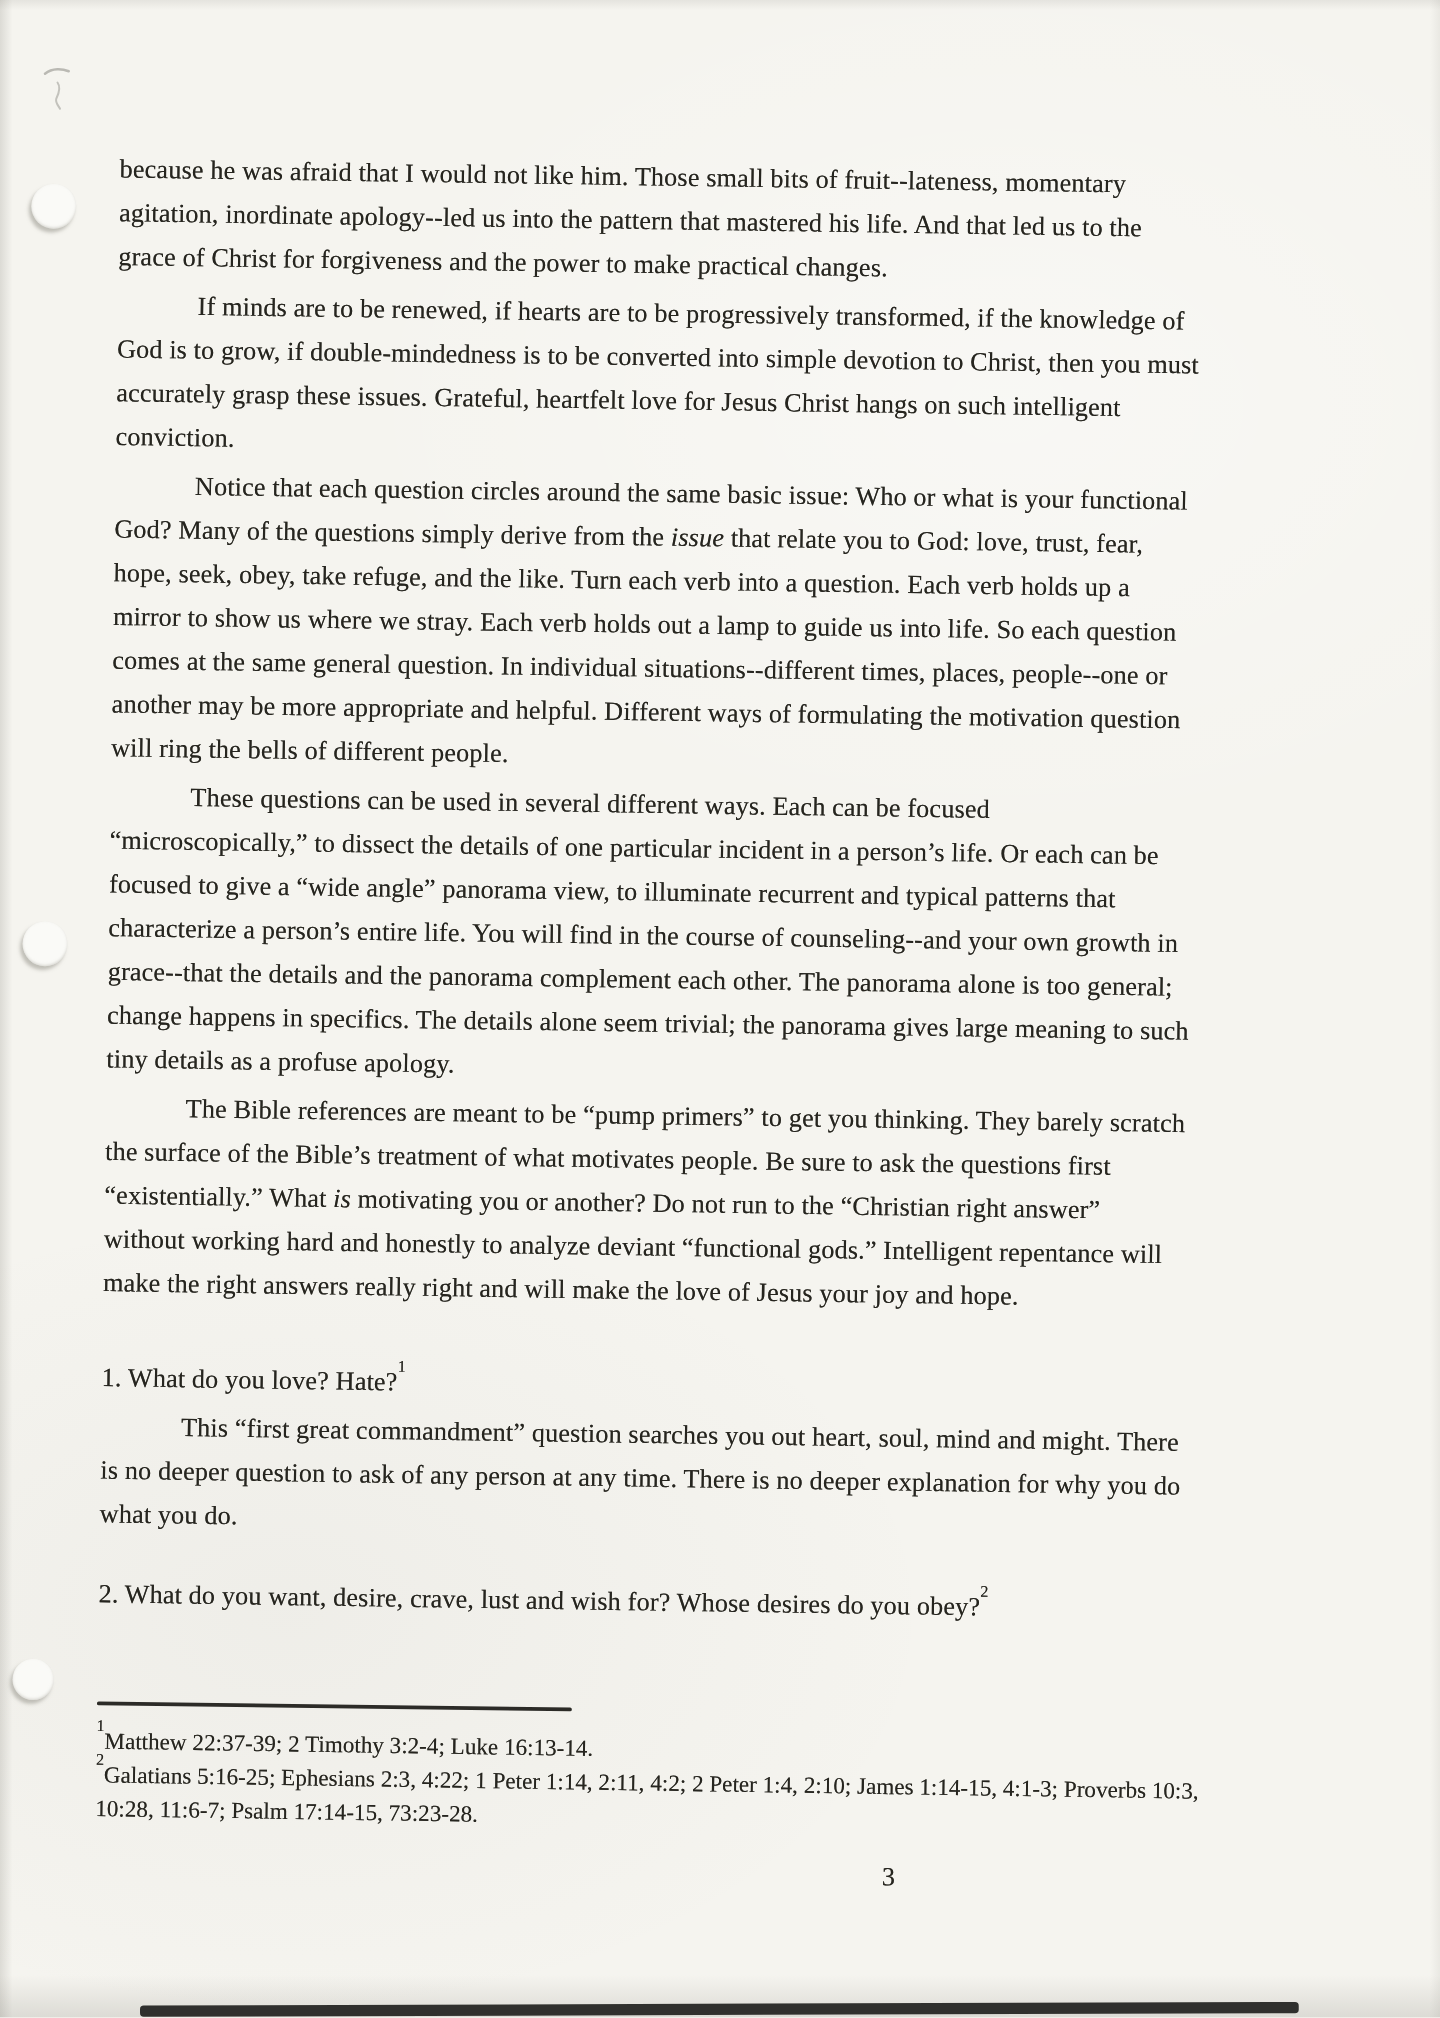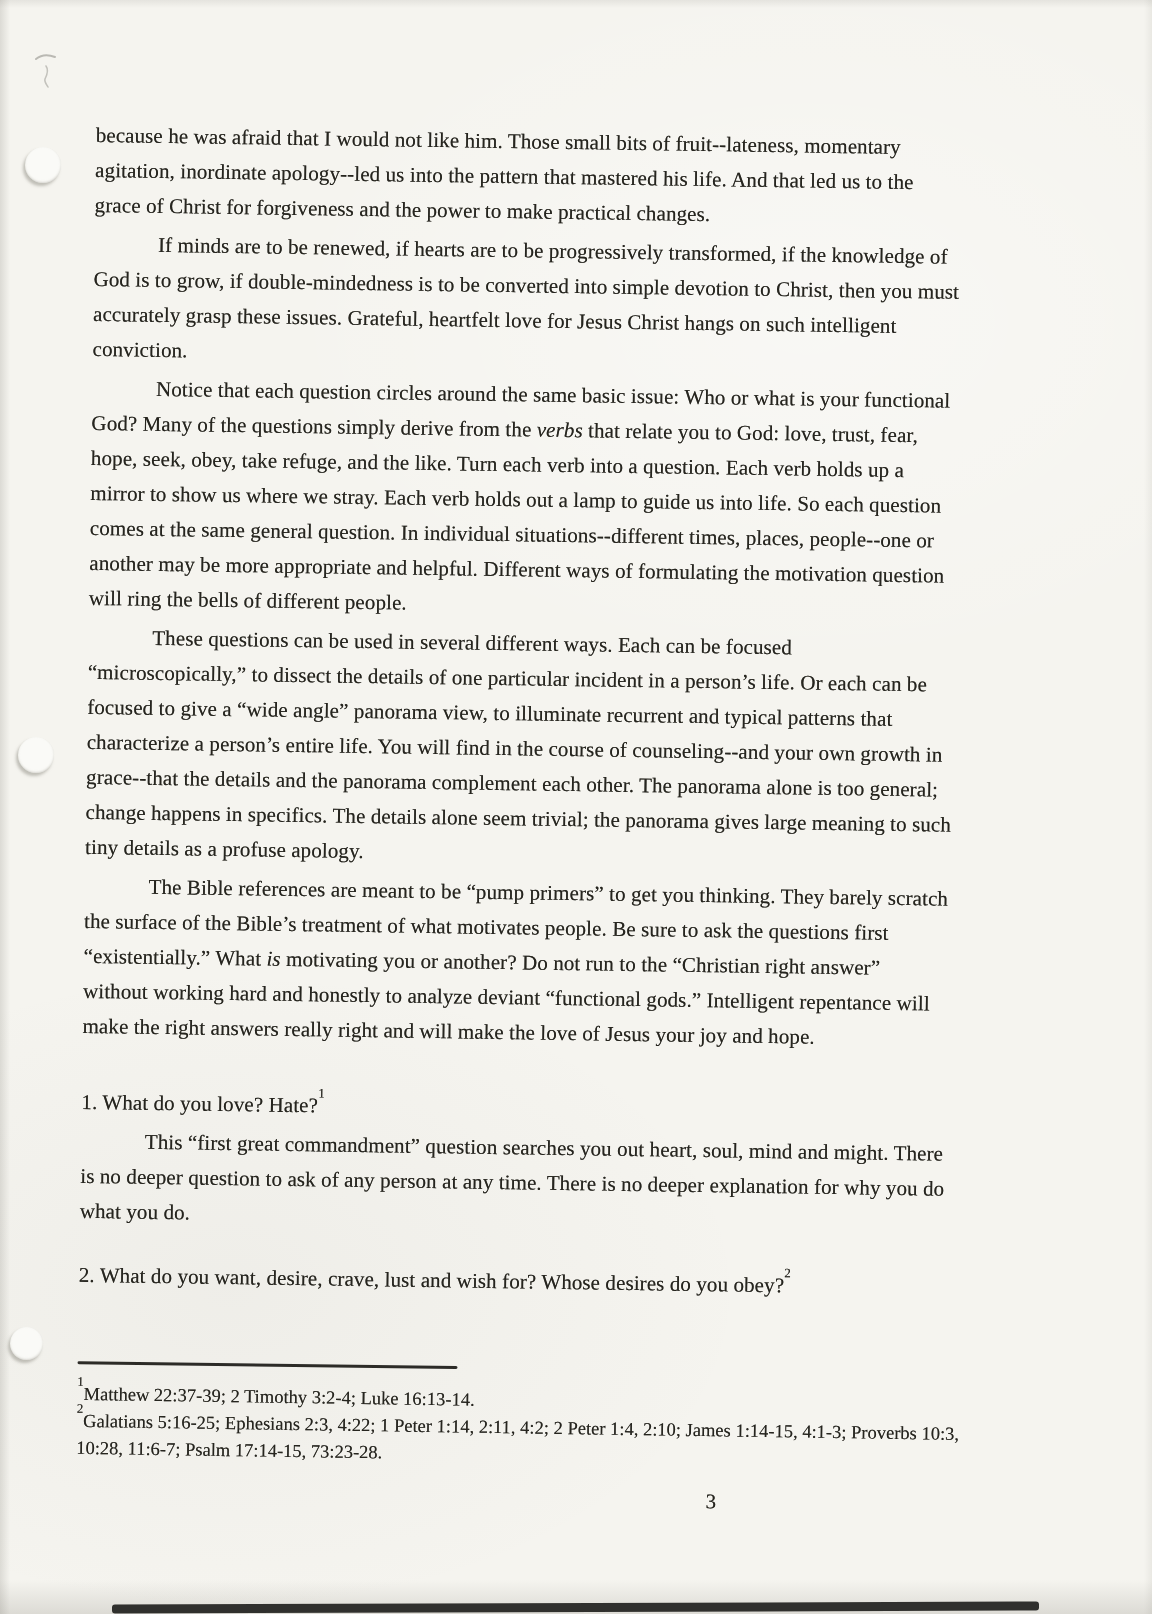--- a/index.html
+++ b/index.html
@@ -109,21 +109,21 @@
 <div class="sheet">
   <div class="body-text">
     <p>because he was afraid that I would not like him. Those small bits of fruit--lateness, momentary
 agitation, inordinate apology--led us into the pattern that mastered his life. And that led us to the
 grace of Christ for forgiveness and the power to make practical changes.</p>
     <p class="indent">If minds are to be renewed, if hearts are to be progressively transformed, if the knowledge of
 God is to grow, if double-mindedness is to be converted into simple devotion to Christ, then you must
 accurately grasp these issues. Grateful, heartfelt love for Jesus Christ hangs on such intelligent
 conviction.</p>
     <p class="indent"><span>Notice that each question circles around the same basic issue: Who or what is your functional
-God? Many of the questions simply derive from the </span><i>verbs</i><span> that relate you to God: love, trust, fear,
+God? Many of the questions simply derive from the </span><i>issue</i><span> that relate you to God: love, trust, fear,
 hope, seek, obey, take refuge, and the like. Turn each verb into a question. Each verb holds up a
 mirror to show us where we stray. Each verb holds out a lamp to guide us into life. So each question
 comes at the same general question. In individual situations--different times, places, people--one or
 another may be more appropriate and helpful. Different ways of formulating the motivation question
 will ring the bells of different people.</span></p>
     <p class="indent">These questions can be used in several different ways. Each can be focused
 “microscopically,” to dissect the details of one particular incident in a person’s life. Or each can be
 focused to give a “wide angle” panorama view, to illuminate recurrent and typical patterns that
 characterize a person’s entire life. You will find in the course of counseling--and your own growth in
 grace--that the details and the panorama complement each other. The panorama alone is too general;

